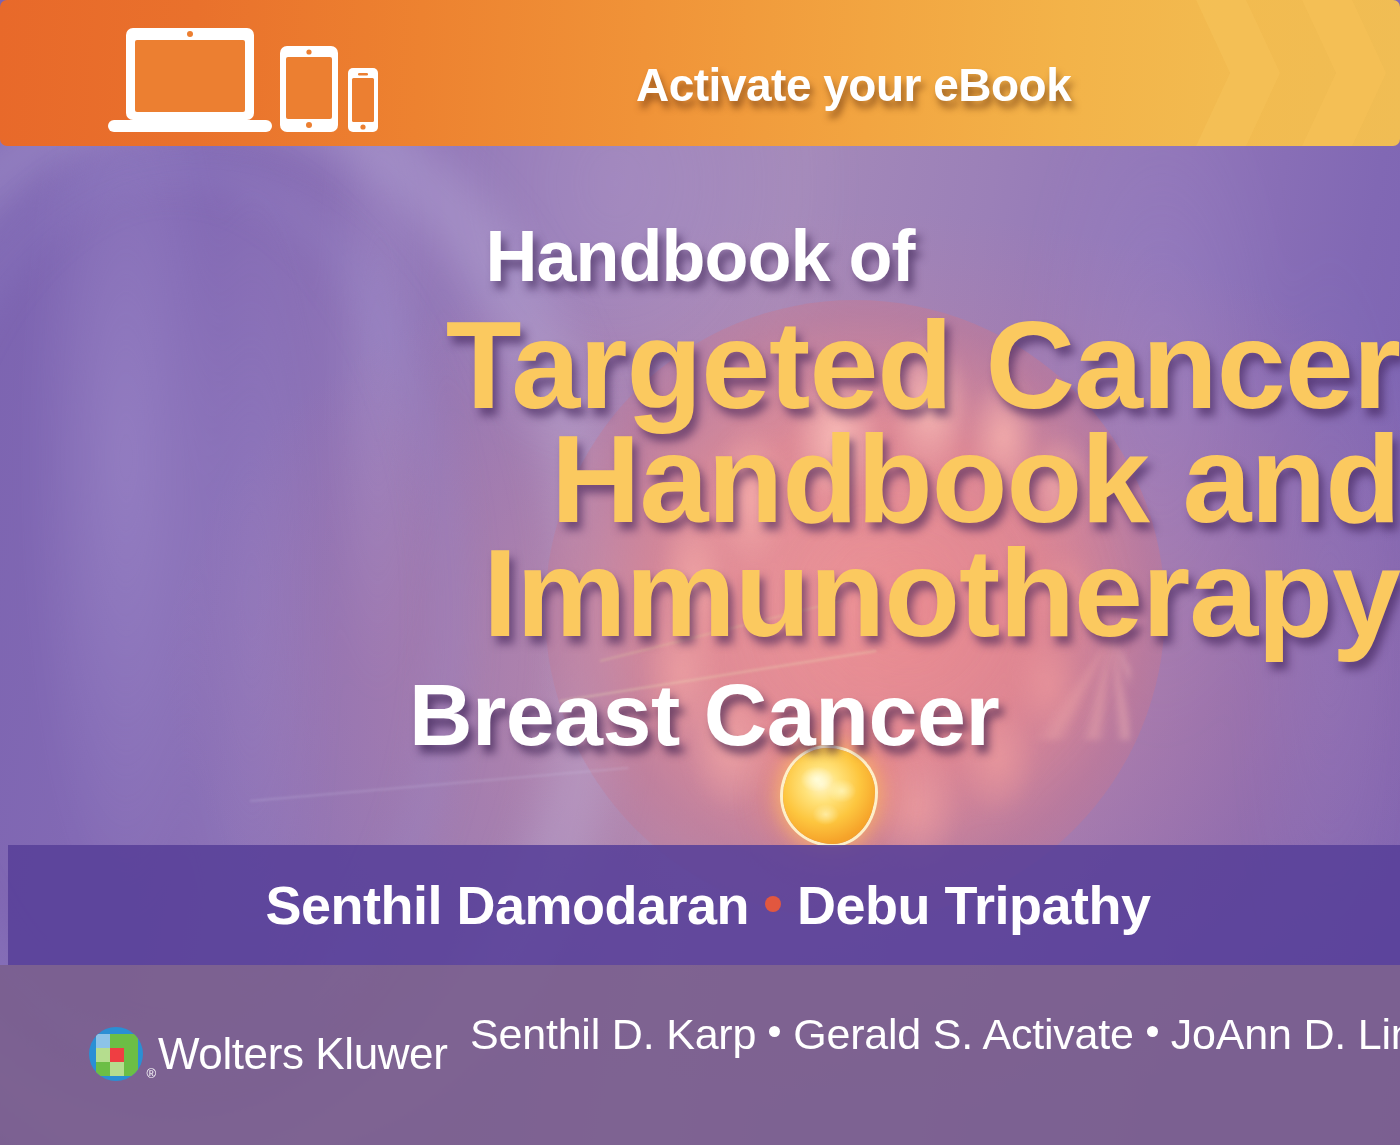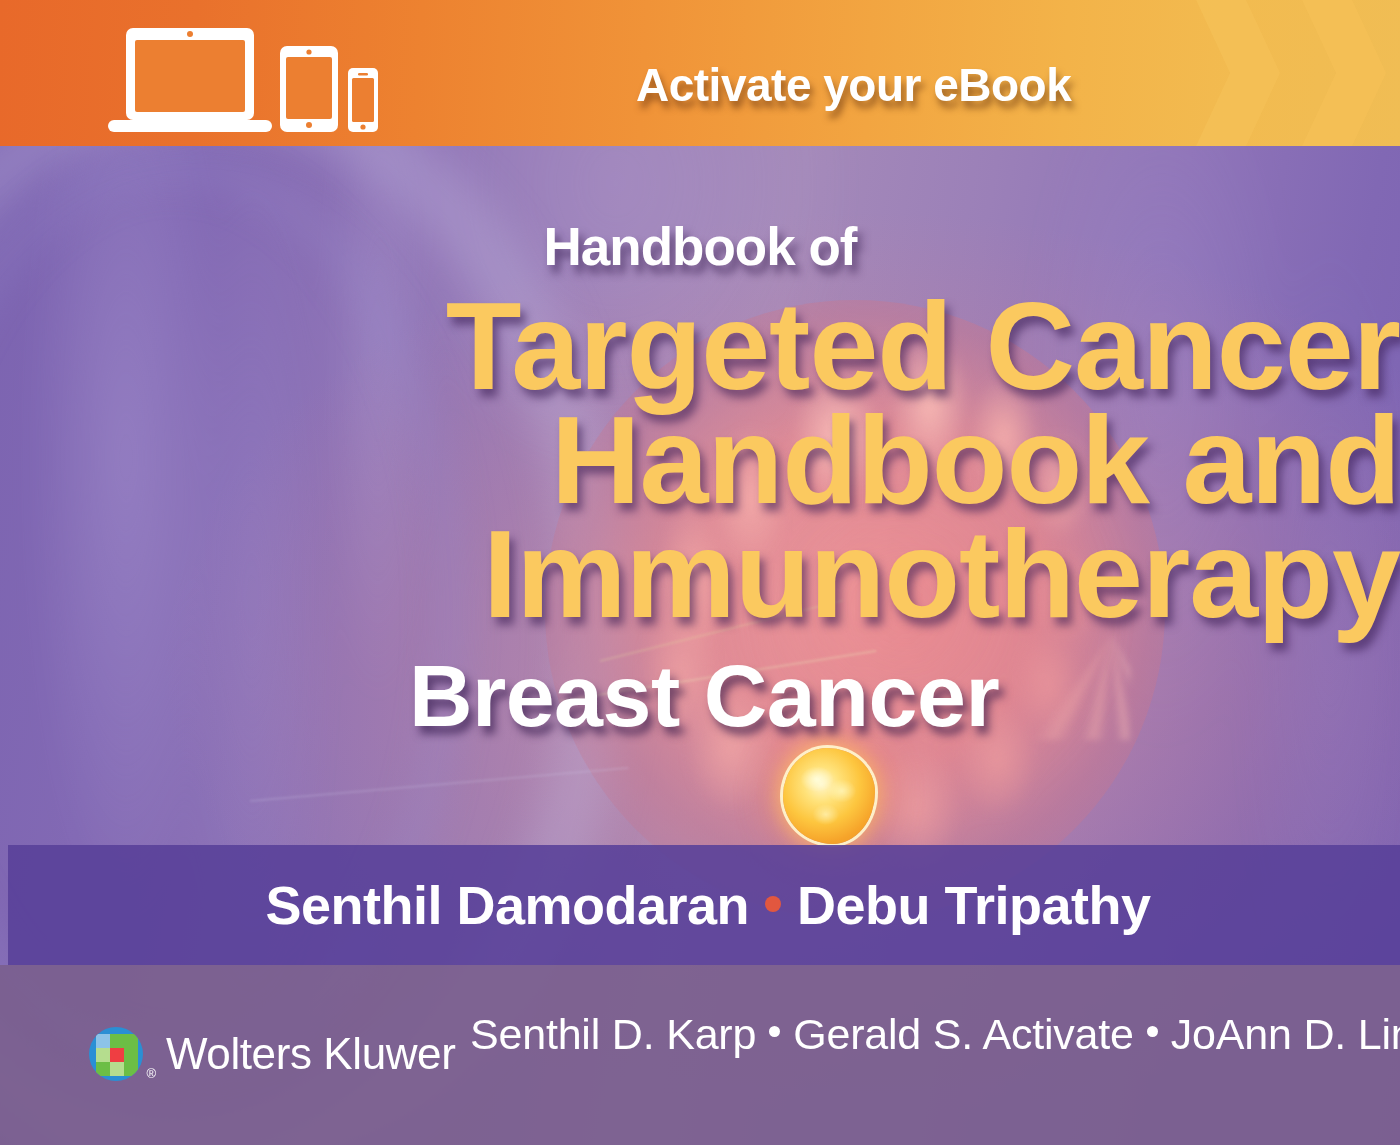--- a/index.html
+++ b/index.html
@@ -164,20 +164,21 @@
     background: linear-gradient(93deg,
       #e8692a 0%,
       #e9712c 14%,
       #ed8230 30%,
       #f09338 46%,
       #f2a541 62%,
       #f3b349 76%,
       #f2bb50 88%,
       #f0bd54 100%);
     overflow: hidden;
+    border-radius: 7px;
   }
   .chev {
     position: absolute;
     top: -26px;
     width: 96px;
     height: 198px;
     background: #f4c056;
     clip-path: polygon(0 0, 52% 0, 100% 50%, 52% 100%, 0 100%, 48% 50%);
     opacity: .85;
   }
@@ -203,21 +204,21 @@
   .devices svg { display: block; }
 
   
   .title-block {
     position: absolute;
     left: 0; top: 146px;
     width: 1400px;
     text-align: center;
   }
   .t-handbook {
-    font-size: 53px;
+    font-size: 72px;
     font-weight: 700;
     color: #ffffff;
     letter-spacing: -1px;
     line-height: 1;
     margin-top: 74px;
     text-shadow: 5px 8px 9px rgba(45,20,70,0.55);
   }
   .t-main {
     color: #fbc95f;
     font-weight: 700;
@@ -286,21 +287,21 @@
   }
   .wk-mark { position: relative; width: 56px; height: 56px; }
   .wk-reg {
     position: absolute;
     right: -12px; bottom: 2px;
     font-size: 13px;
     color: #ffffff;
     line-height: 1;
   }
   .wk-name {
-    margin-left: 22px;
+    margin-left: 14px;
     font-size: 44px;
     color: #ffffff;
     font-weight: 400;
     letter-spacing: -0.4px;
     white-space: nowrap;
   }
 
   .series-block {
     position: absolute;
     left: 470px; top: 998px;

